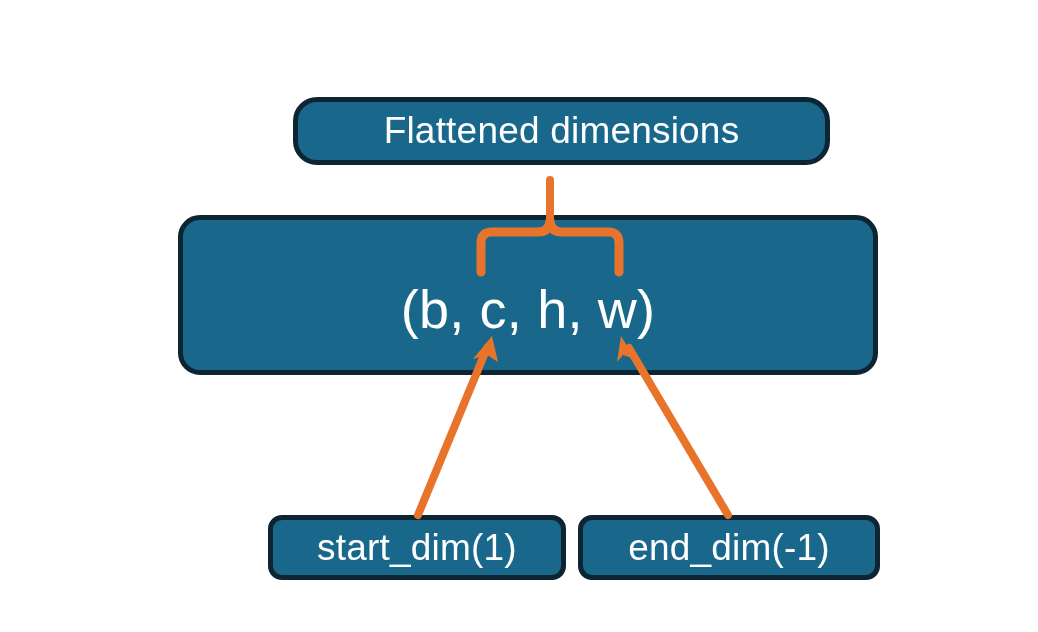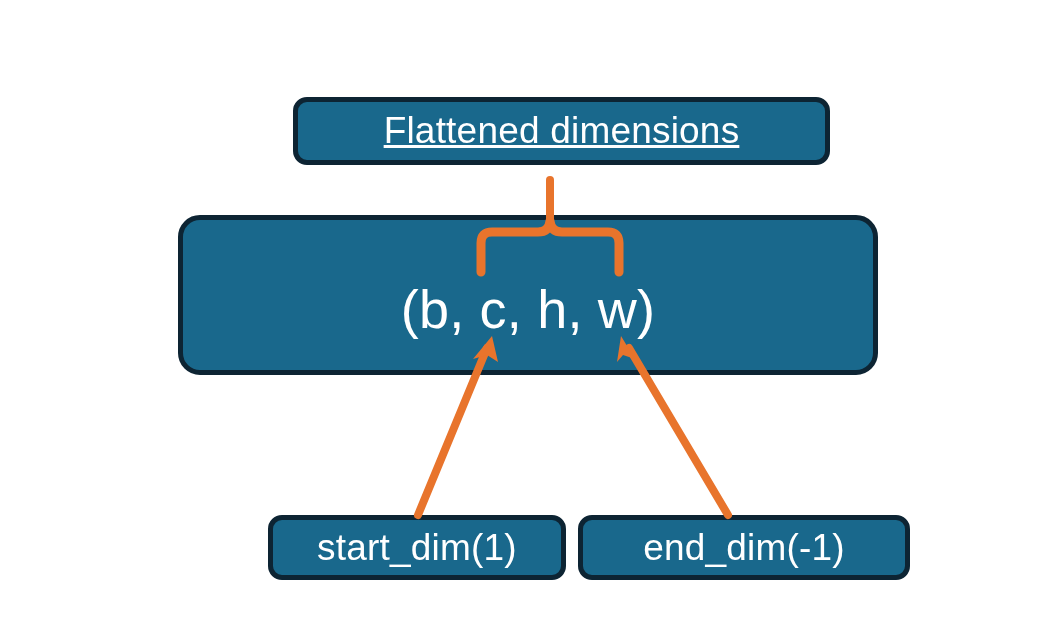--- a/index.html
+++ b/index.html
@@ -32,23 +32,22 @@
     font-weight: 400;
     letter-spacing: 0.2px;
     white-space: nowrap;
     user-select: none;
   }
   #node-flattened {
     left: 293px;
     top: 97px;
     width: 537px;
     height: 68px;
-    border-radius: 14px;
+    border-radius: 24px;
     font-size: 37px;
-    text-decoration: underline;
   }
   #node-shape {
     left: 178px;
     top: 215px;
     width: 700px;
     height: 160px;
     border-radius: 22px;
     font-size: 54px;
   }
   #node-shape .shape-label {
@@ -60,21 +59,21 @@
     left: 268px;
     top: 515px;
     width: 298px;
     height: 65px;
     border-radius: 14px;
     font-size: 37px;
   }
   #node-enddim {
     left: 578px;
     top: 515px;
-    width: 332px;
+    width: 302px;
     height: 65px;
     border-radius: 14px;
     font-size: 37px;
   }
   #connectors {
     position: absolute;
     left: 0;
     top: 0;
     width: 1038px;
     height: 632px;

